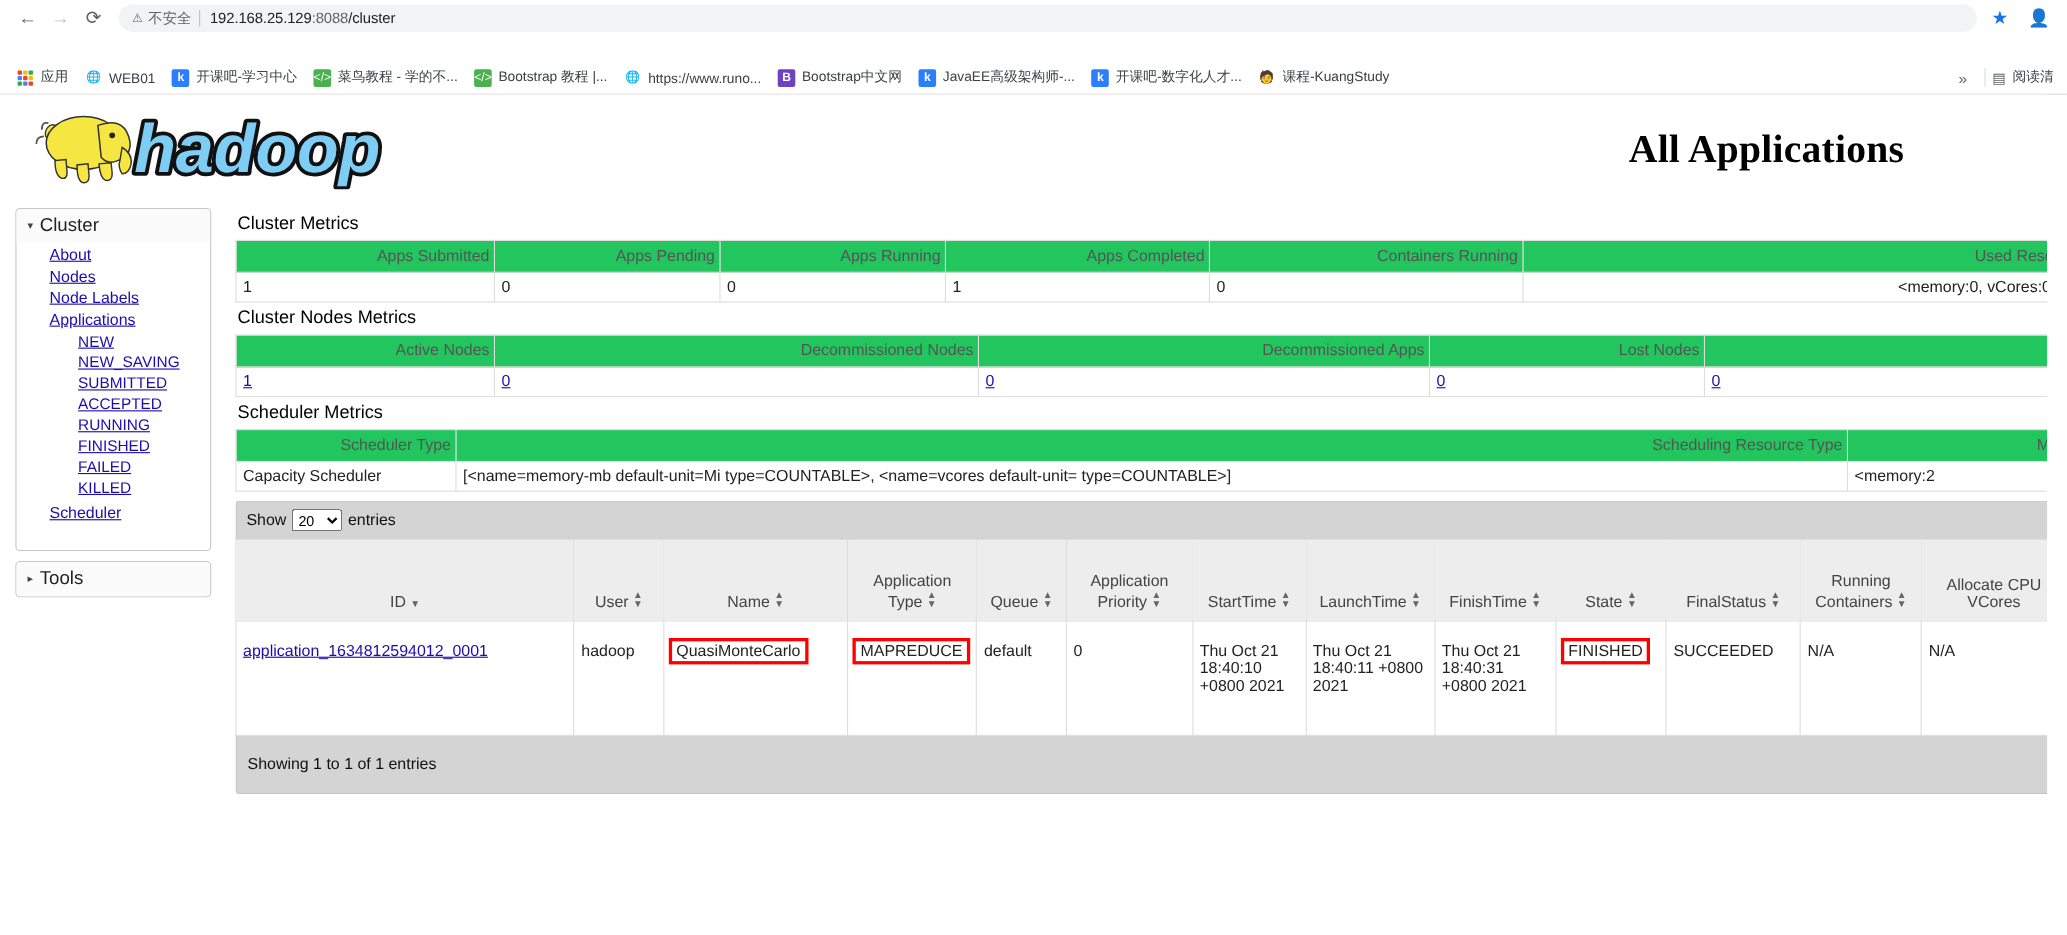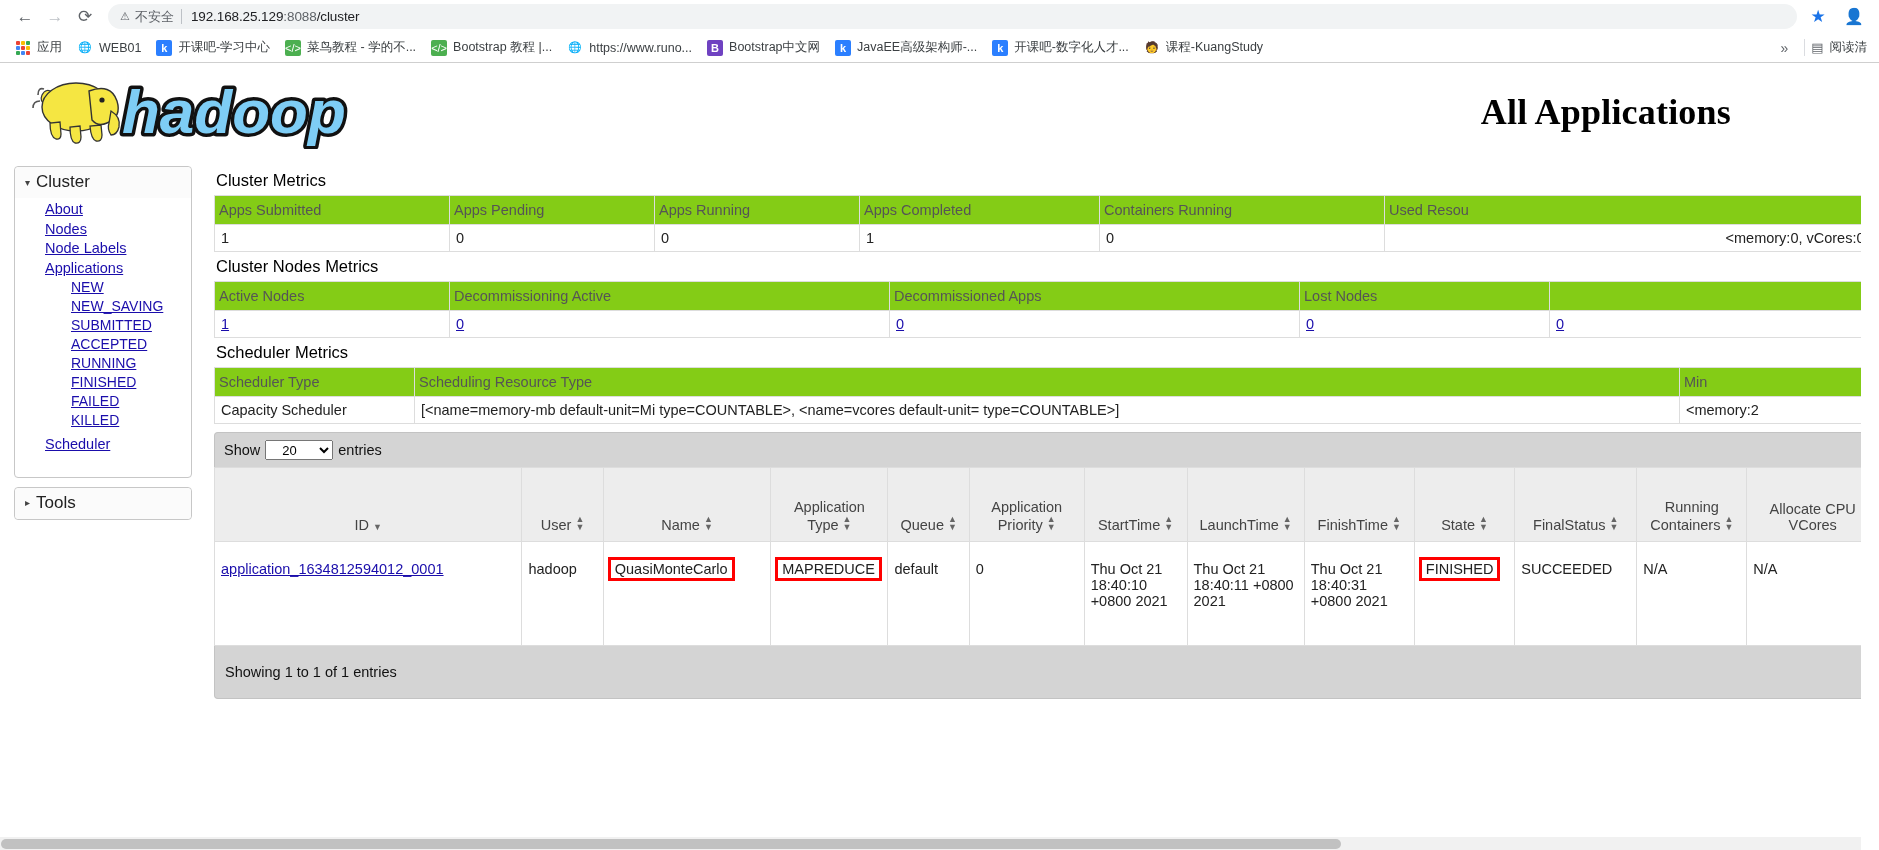--- a/index.html
+++ b/index.html
@@ -71,20 +71,21 @@
   
   #bookmarks-bar {
     height: 29px;
     display: flex;
     padding: 0 8px;
     font-size: 12.5px;
     color: #3c4043;
     background: #ffffff;
     overflow: hidden;
     white-space: nowrap;
+    margin-top: 23px;
   }
   .bm {
     display: flex; align-items: center;
     padding: 2px 7px;
     margin-right: 1px;
     border-radius: 4px;
     flex: 0 0 auto;
     max-width: 165px;
   }
   .bm .label {
@@ -197,27 +198,27 @@
     margin: 5px 0 5px 2px;
     font-family: "Liberation Sans", sans-serif;
   }
   table.metrics {
     border-collapse: collapse;
     width: 1665px;
     table-layout: fixed;
     background: #fff;
   }
   table.metrics th {
-    background: #84cc16;
+    background: #22c55e;
     border: 1px solid #ddd;
     font-weight: normal;
     font-size: 14.5px;
     color: #555;
     padding: 6px 4px;
-    text-align: left;
+    text-align: right;
     white-space: nowrap;
   }
   table.metrics td {
     border: 1px solid #ddd;
     border-top: none;
     font-size: 14.5px;
     color: #222;
     padding: 5px 6px;
     text-align: left;
     white-space: nowrap;
@@ -235,21 +236,21 @@
     padding: 7px 9px;
     font-size: 14.5px;
     color: #111;
     display: flex;
     align-items: center;
   }
   .dt-top select {
     margin: 0 5px;
     font-size: 13px;
     font-family: "Liberation Sans", sans-serif;
-    padding: 0 12px;
+    padding: 0 1px;
     height: 20px;
   }
   table.apps {
     border-collapse: collapse;
     width: 1665px;
     table-layout: fixed;
     background: #fff;
   }
   table.apps th {
     background: #ededed;
@@ -510,21 +511,21 @@
       <colgroup>
         <col style="width:235px">
           <col style="width:440px">
           <col style="width:410px">
         <col style="width:250px">
           <col style="width:330px">
       </colgroup>
       <thead>
         <tr>
           <th>Active Nodes</th>
-          <th>Decommissioning Active</th>
+          <th>Decommissioned Nodes</th>
           <th>Decommissioned Apps</th>
           <th>Lost Nodes</th>
           <th></th>
         </tr>
       </thead>
       <tbody>
         <tr>
           <td><a>1</a></td>
           <td><a>0</a></td>
           <td><a>0</a></td>

